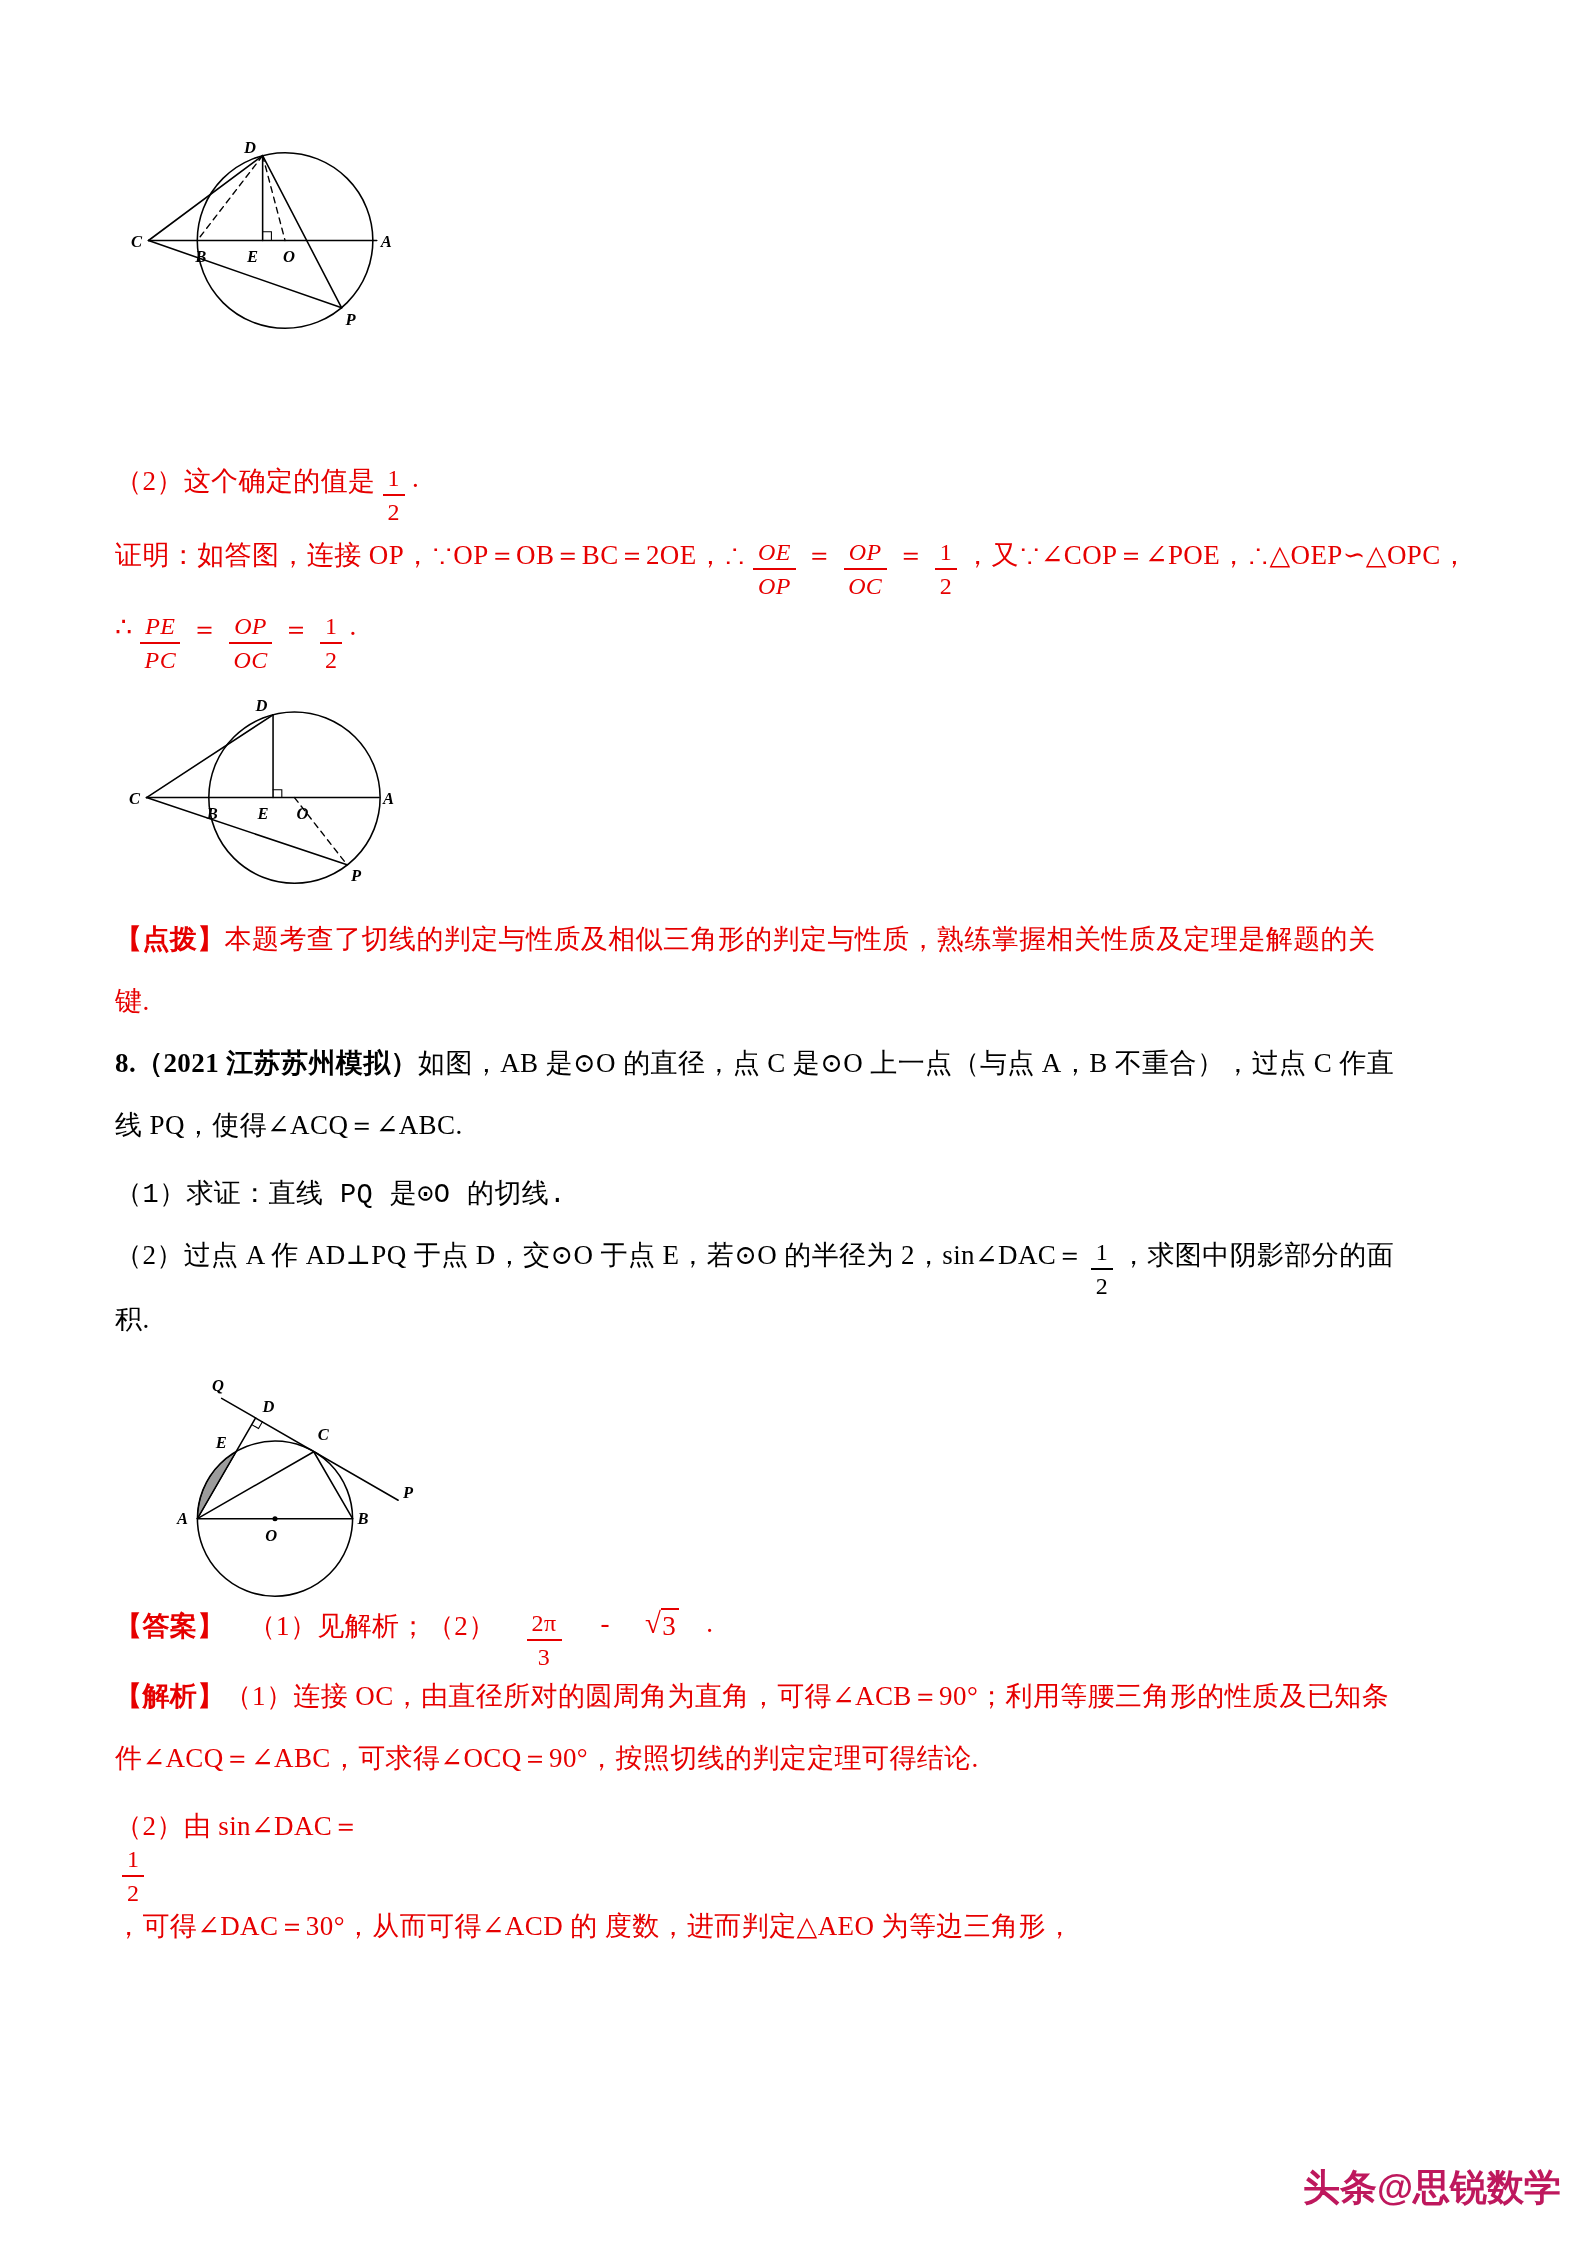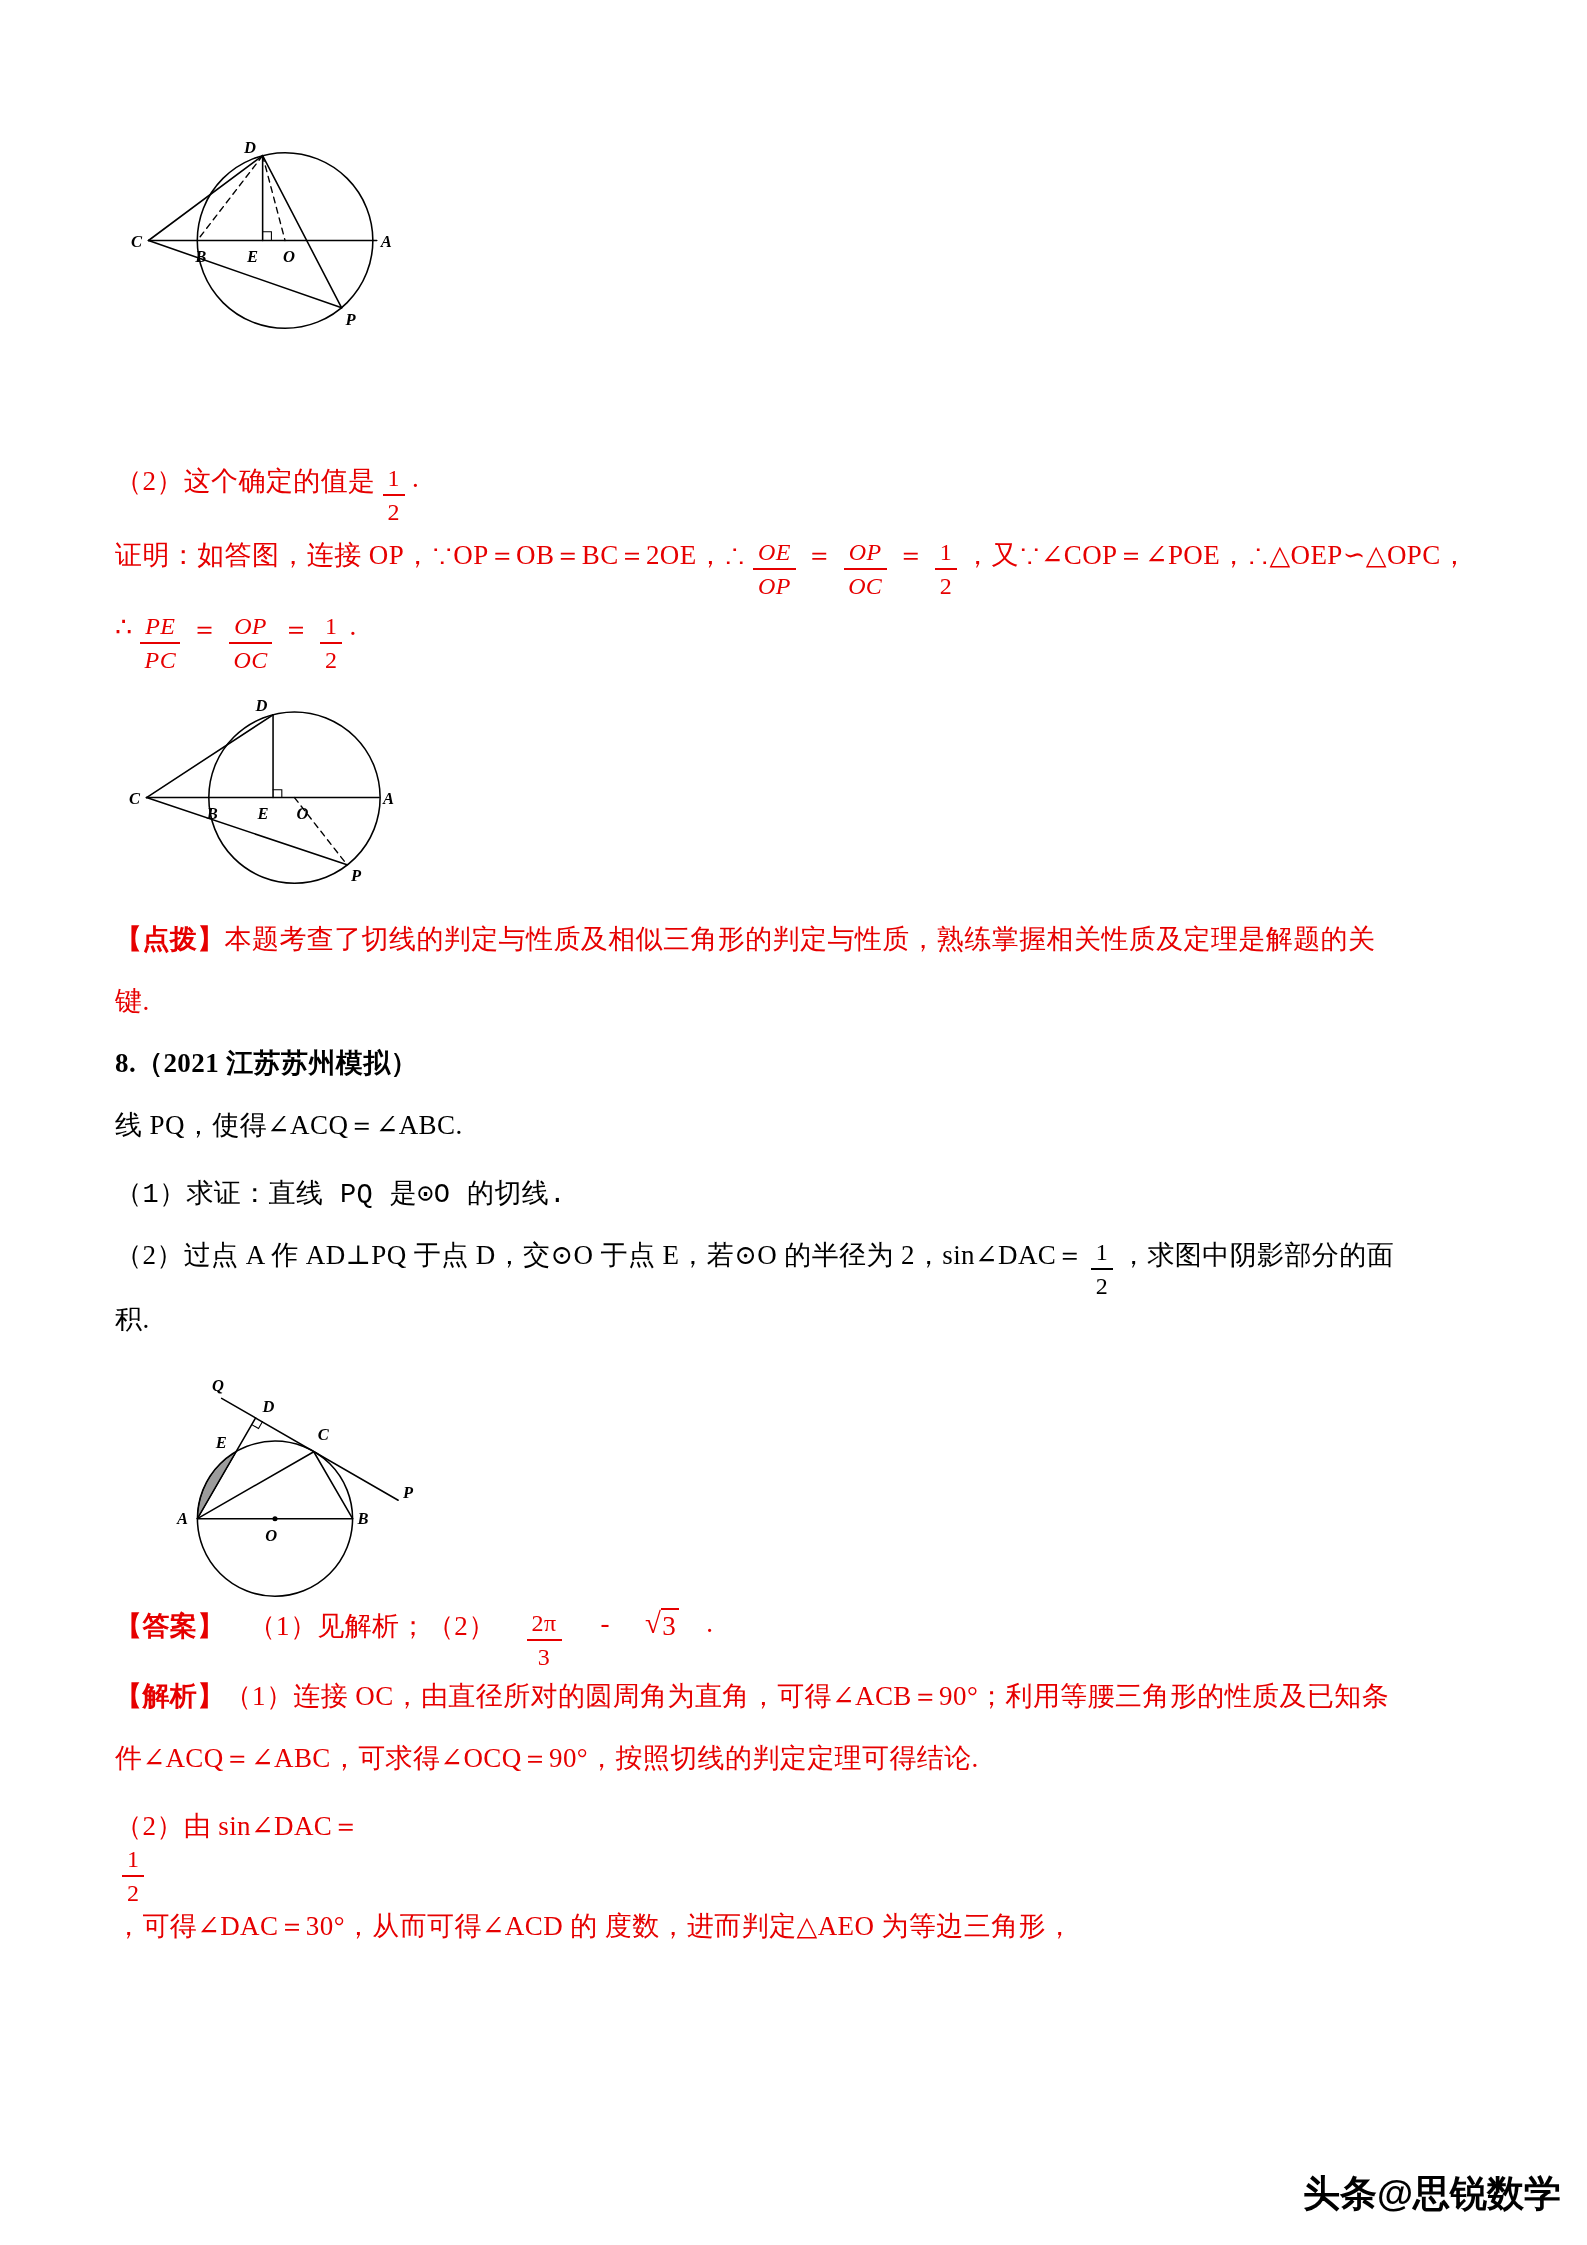--- a/index.html
+++ b/index.html
@@ -16,21 +16,21 @@
   .frac.it{font-style:italic;}
   .sqrt{display:inline-flex;align-items:flex-start;margin:0 3px;}
   .sqrt .sign{font-size:29px;line-height:1.1;}
   .sqrt .rad{border-top:2px solid currentColor;padding:1px 3px 0 1px;}
   .fig{display:block;}
   .fig text{font-family:"Liberation Serif","DejaVu Serif",serif;font-style:italic;font-weight:bold;font-size:17px;fill:#000;}
   .geo{fill:none;stroke:#000;stroke-width:1.6;stroke-linecap:round;}
   .dash{stroke-dasharray:6 5;stroke-width:1.4;}
   .shade{fill:var(--shade,#9c9c9c);stroke:#000;stroke-width:1;}
   .odot{fill:#000;stroke:none;}
-  .watermark{position:absolute;right:26px;bottom:26px;font-family:"Liberation Sans","DejaVu Sans",sans-serif;font-weight:bold;font-size:37px;color:#000000;}
+  .watermark{position:absolute;right:26px;bottom:32px;font-family:"Liberation Sans","DejaVu Sans",sans-serif;font-weight:bold;font-size:37px;color:#be185d;}
 </style>
 </head>
 <body>
 
 <div class="page">
 
   <svg class="fig" width="278" height="205" viewBox="0 0 285 210" style="margin-left:14px;">
     <circle class="geo" cx="160" cy="105" r="90"></circle>
     <line class="geo" x1="20" y1="105" x2="254" y2="105"></line>
     <line class="geo" x1="20" y1="105" x2="137" y2="18"></line>
@@ -116,20 +116,21 @@
   <div class="line red" style="margin-top:16px;">
     <span class="b">【点拨】</span>
     <span>本题考查了切线的判定与性质及相似三角形的判定与性质，熟练掌握相关性质及定理是解题的关</span>
   </div>
   <div class="line red">
     <span>键.</span>
   </div>
 
   <div class="line">
     <span class="b">8.（2021 江苏苏州模拟）</span>
+    <span>如图，AB 是⊙O 的直径，点 C 是⊙O 上一点（与点 A，B 不重合），过点 C 作直</span>
   </div>
   <div class="line">
     <span>线 PQ，使得∠ACQ＝∠ABC.</span>
   </div>
   <div class="line" style="margin-top:6px;font-family:Liberation Mono, monospace;">
     <span>（1）求证：直线 PQ 是⊙O 的切线.</span>
   </div>
   <div class="line">
     <span>（2）过点 A 作 AD⊥PQ 于点 D，交⊙O 于点 E，若⊙O 的半径为 2，sin∠DAC＝</span>
     <span class="frac">

